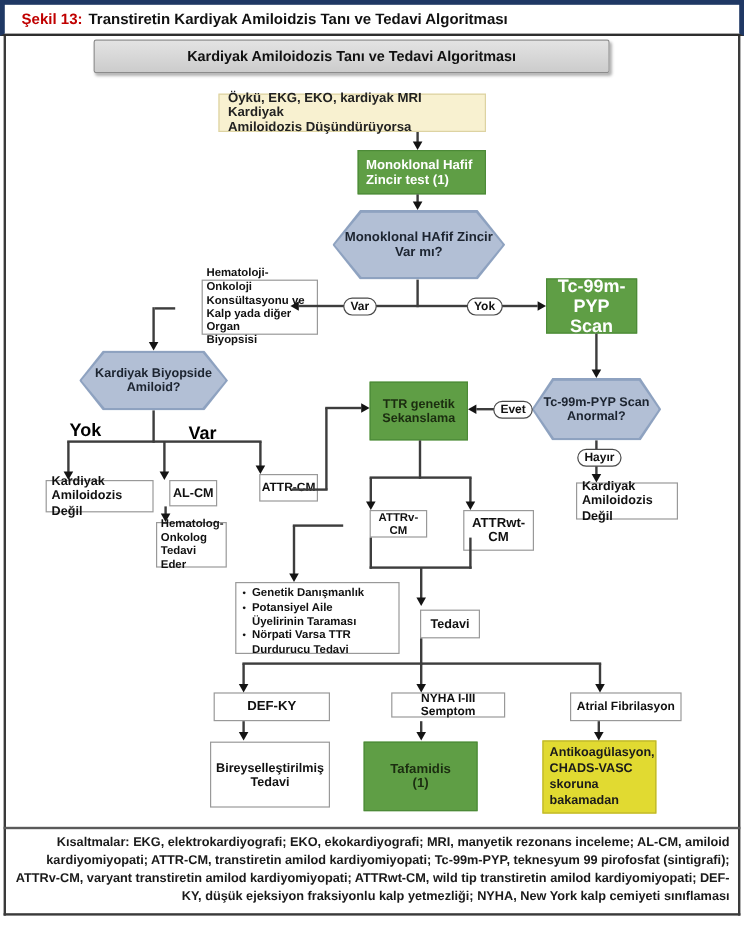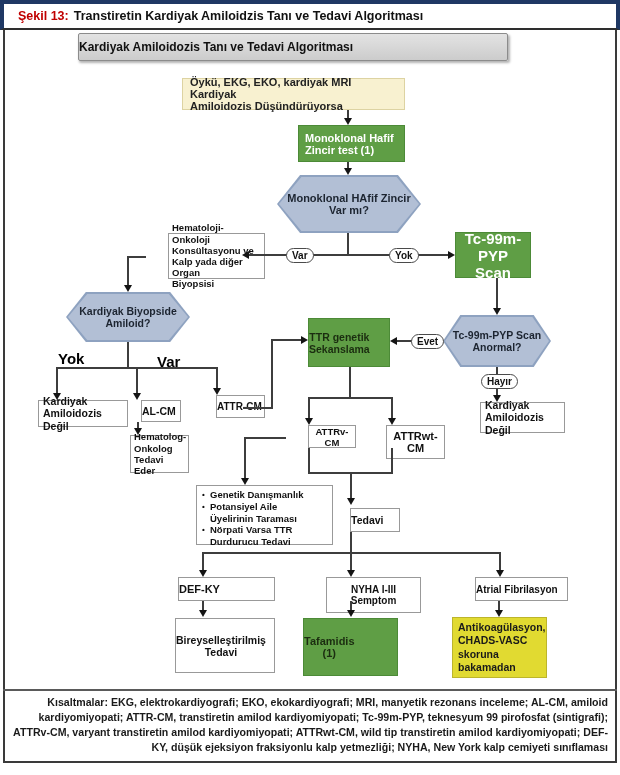--- a/index.html
+++ b/index.html
@@ -11,21 +11,21 @@
             border-bottom:2px solid #2e2e2e;display:flex;align-items:center;padding-left:14px;gap:5px;
             background:#fff;}
   .figtag{color:#c00000;font-weight:bold;font-size:12.5px;}
   .figtitle{color:#111;font-weight:bold;font-size:12.5px;}
   .frame{position:absolute;left:3px;top:30px;width:614px;height:733px;box-sizing:border-box;
          border-left:2px solid #3a3a3a;border-right:2px solid #3a3a3a;border-bottom:2px solid #3a3a3a;}
   .divider{position:absolute;left:3px;top:689px;width:614px;height:2px;background:#5a5a5a;}
   .footnote{position:absolute;left:10px;top:695px;width:598px;font-size:10.6px;font-weight:600;
             color:#1a1a1a;line-height:15px;text-align:right;}
   
-  .node{position:absolute;box-sizing:border-box;display:flex;align-items:center;
+  .node{position:absolute;box-sizing:border-box;display:flex;align-items:center;justify-content:center;
         font-weight:bold;color:#111;text-align:center;}
   .node span{white-space:pre-line;}
   .white{background:#fff;border:1.5px solid #999;margin-left:23px;}
   .left{justify-content:flex-start;text-align:left;}
   .headerbox{background:linear-gradient(#e3e3e3,#cccccc);border:1.5px solid #8c8c8c;border-radius:2px;
              box-shadow:1.5px 2px 2.5px rgba(0,0,0,.3);font-size:12px;}
   .cream{background:#f8f1d0;border:1.5px solid #ddd3a2;font-size:11px;color:#222;}
   .green{background:#5f9e45;border:1px solid #4c8a37;}
   .txtwhite{color:#fff;}
   .txtdark{color:#1b2d10;}
@@ -161,21 +161,21 @@
       </div>
     </div>
 
   <div class="node white" style="left:327px;top:508px;width:50px;height:24px;font-size:10.5px;">
     <span>Tedavi</span>
     </div>
 
   <div class="node white" style="left:155px;top:577px;width:97px;height:24px;font-size:11px;">
     <span>DEF-KY</span>
     </div>
-  <div class="node white" style="left:303px;top:577px;width:95px;height:36px;font-size:10px;">
+  <div class="node white" style="left:303px;top:577px;width:95px;height:21px;font-size:10px;">
     <span>NYHA I-III Semptom</span>
     </div>
   <div class="node white" style="left:452px;top:577px;width:93px;height:24px;font-size:10px;">
     <span>Atrial Fibrilasyon</span>
     </div>
 
   <div class="node white" style="left:152px;top:618px;width:100px;height:55px;font-size:10.5px;">
     <span>Bireyselleştirilmiş
 Tedavi</span>
     </div>

